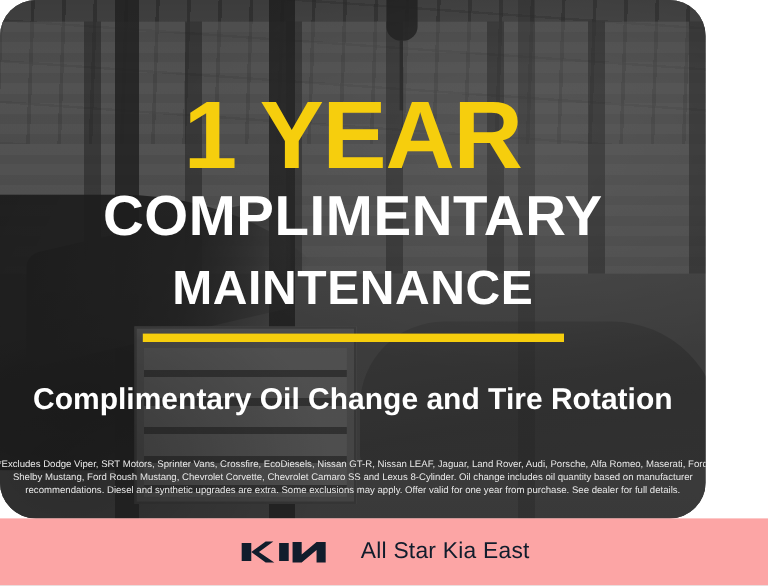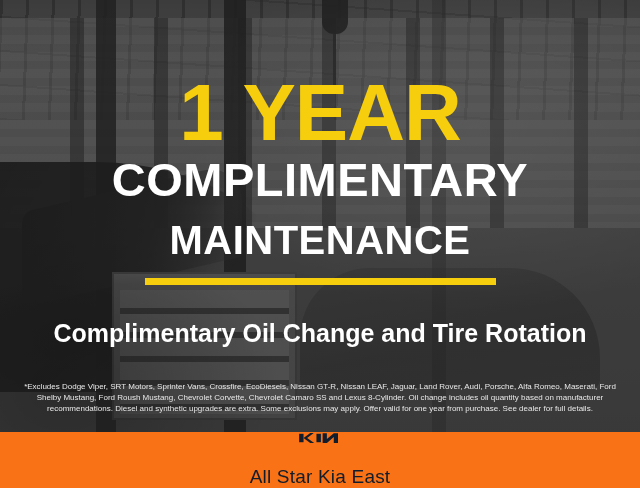--- a/index.html
+++ b/index.html
@@ -17,24 +17,25 @@
     height: 488px;
     overflow: hidden;
     background: #ffffff;
   }
 
   
   .hero {
     position: absolute;
     left: 0;
     top: 0;
-    width: 640px;
+    width: 588px;
     height: 432px;
     overflow: hidden;
     background: #4a4a4a;
+    border-radius: 30px;
   }
 
   
   .photo {
     position: absolute;
     inset: 0;
     filter: grayscale(100%);
   }
   .photo-base {
     position: absolute;
@@ -215,26 +216,25 @@
     font-weight: normal;
   }
 
   
   .footer {
     position: absolute;
     left: 0;
     top: 432px;
     width: 640px;
     height: 56px;
-    background: #f97316;
+    background: #fca5a5;
     display: flex;
     align-items: center;
     justify-content: center;
     gap: 22px;
-    flex-direction: column;
   }
   .kia-logo {
     display: block;
     width: 80px;
     height: 22px;
   }
   .dealer-name {
     font-size: 19px;
     font-weight: normal;
     color: #111d2c;

